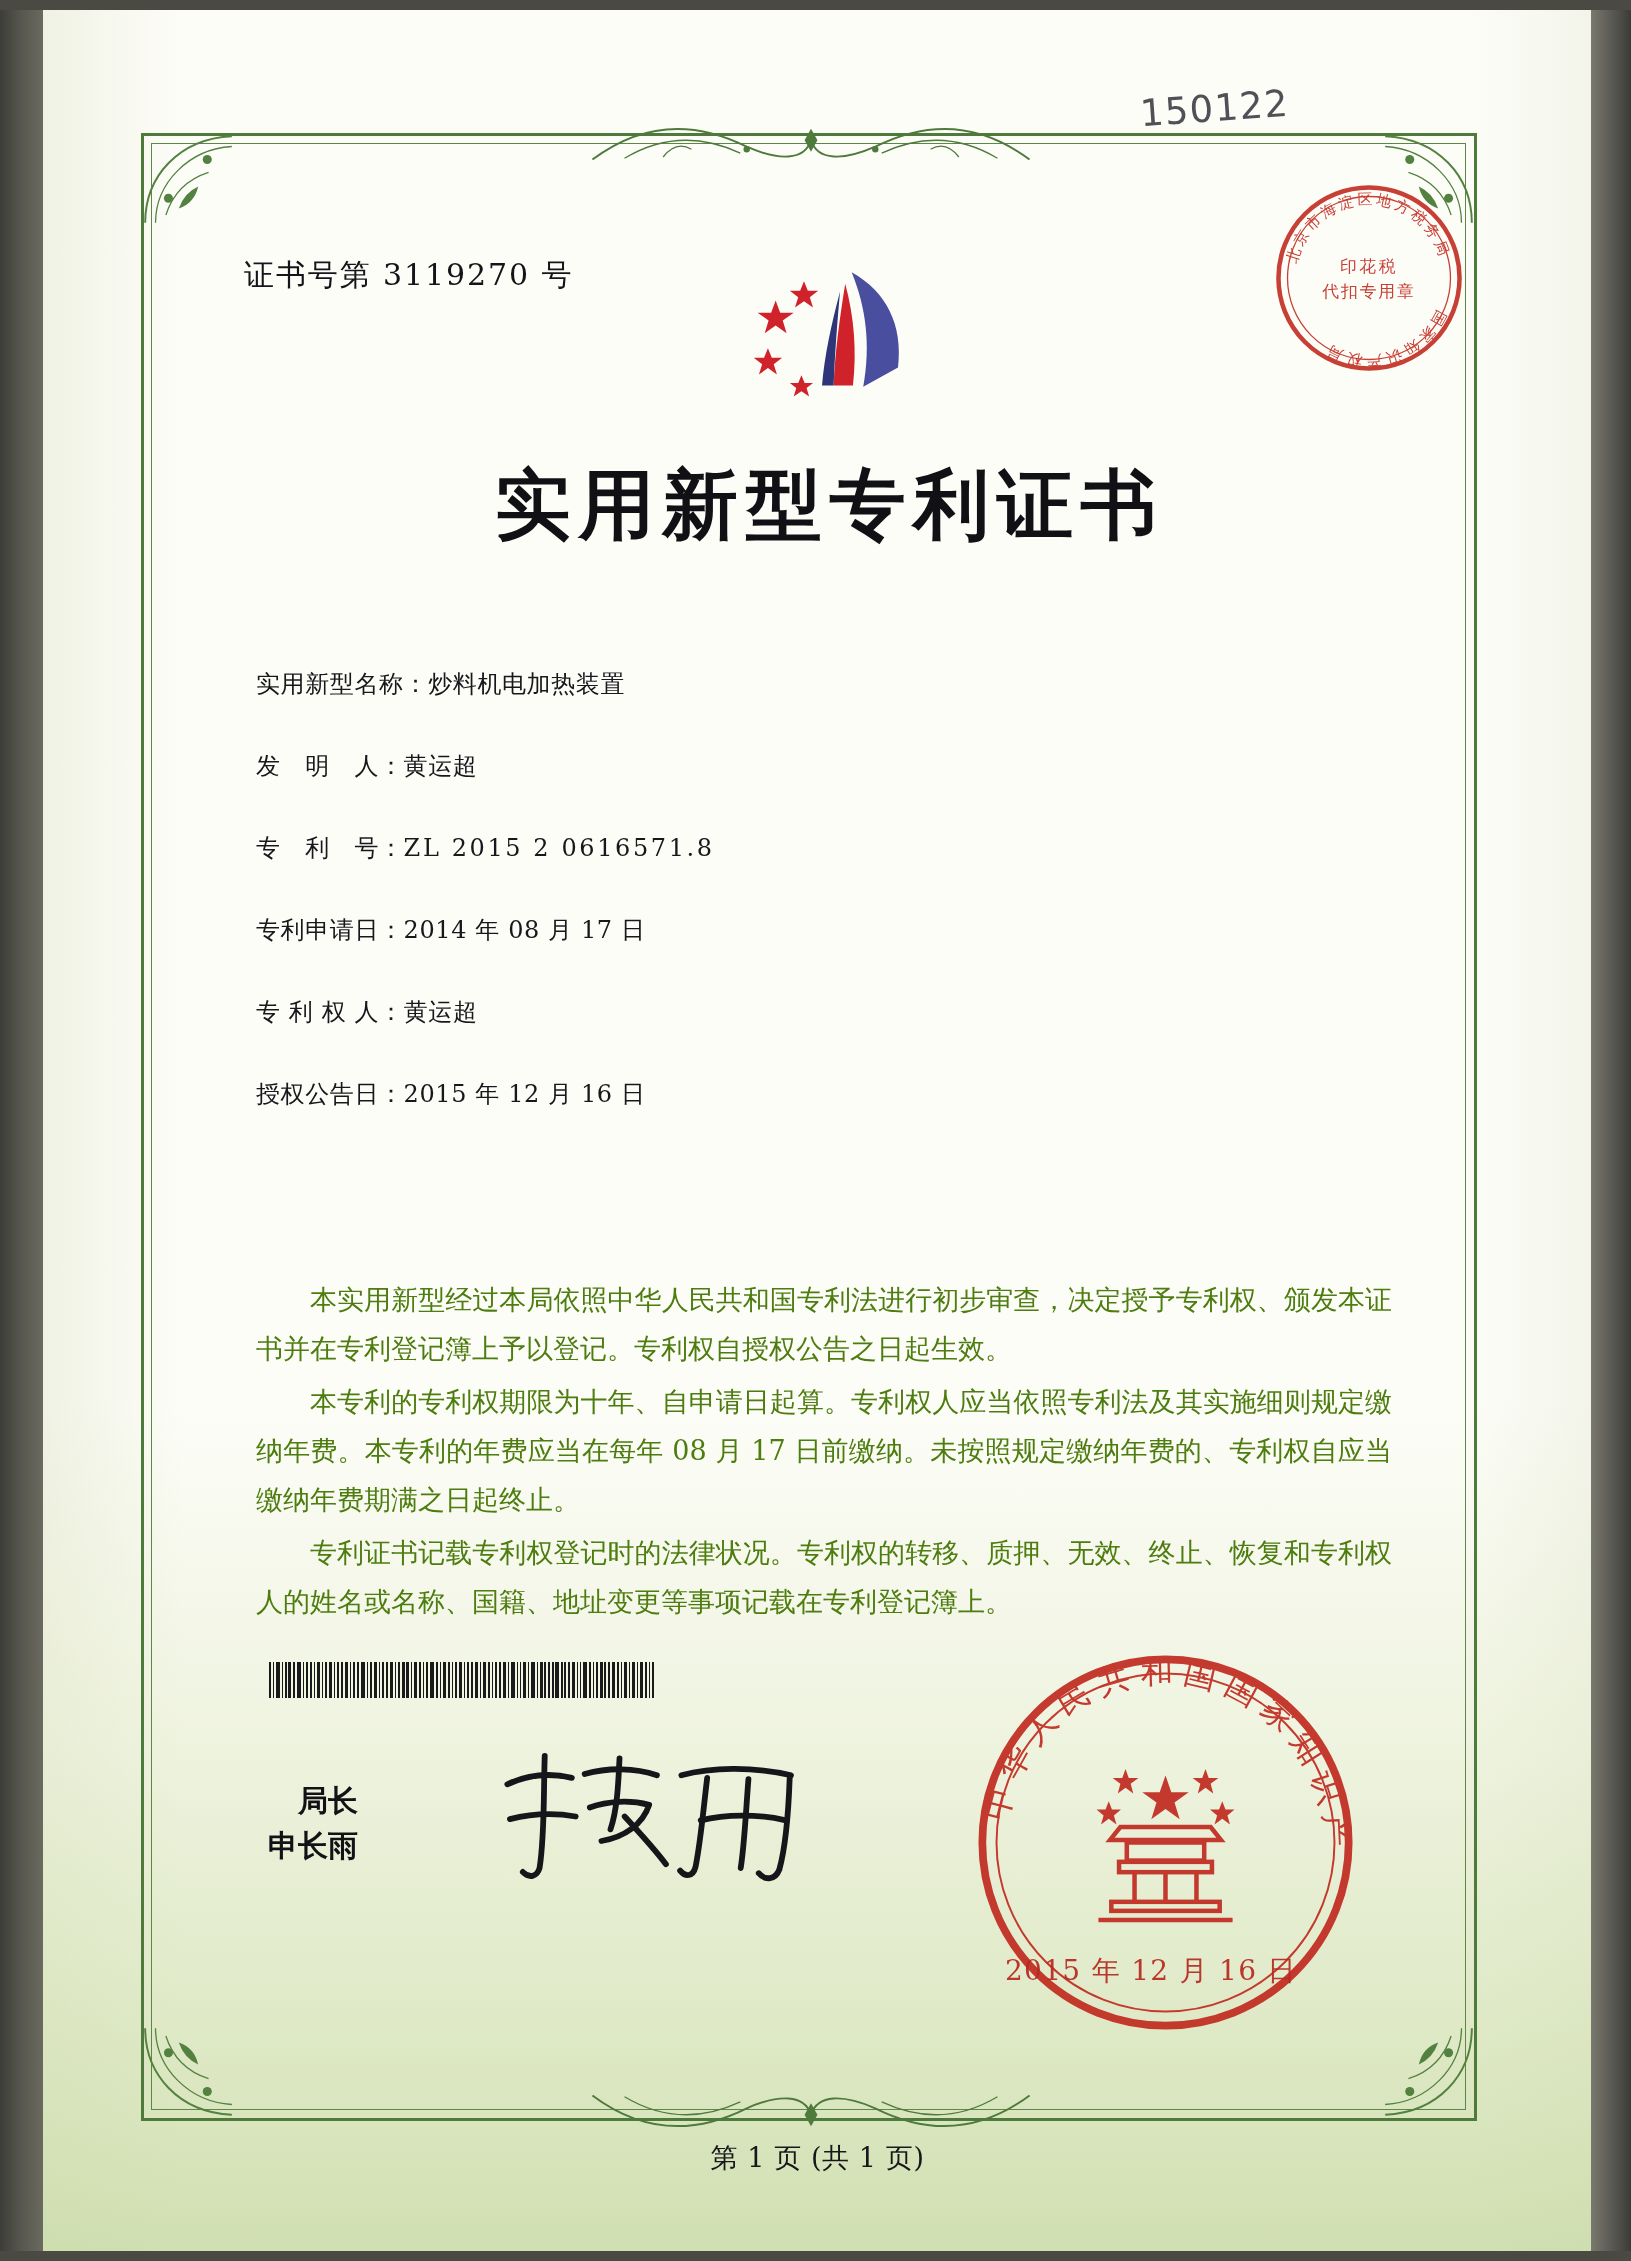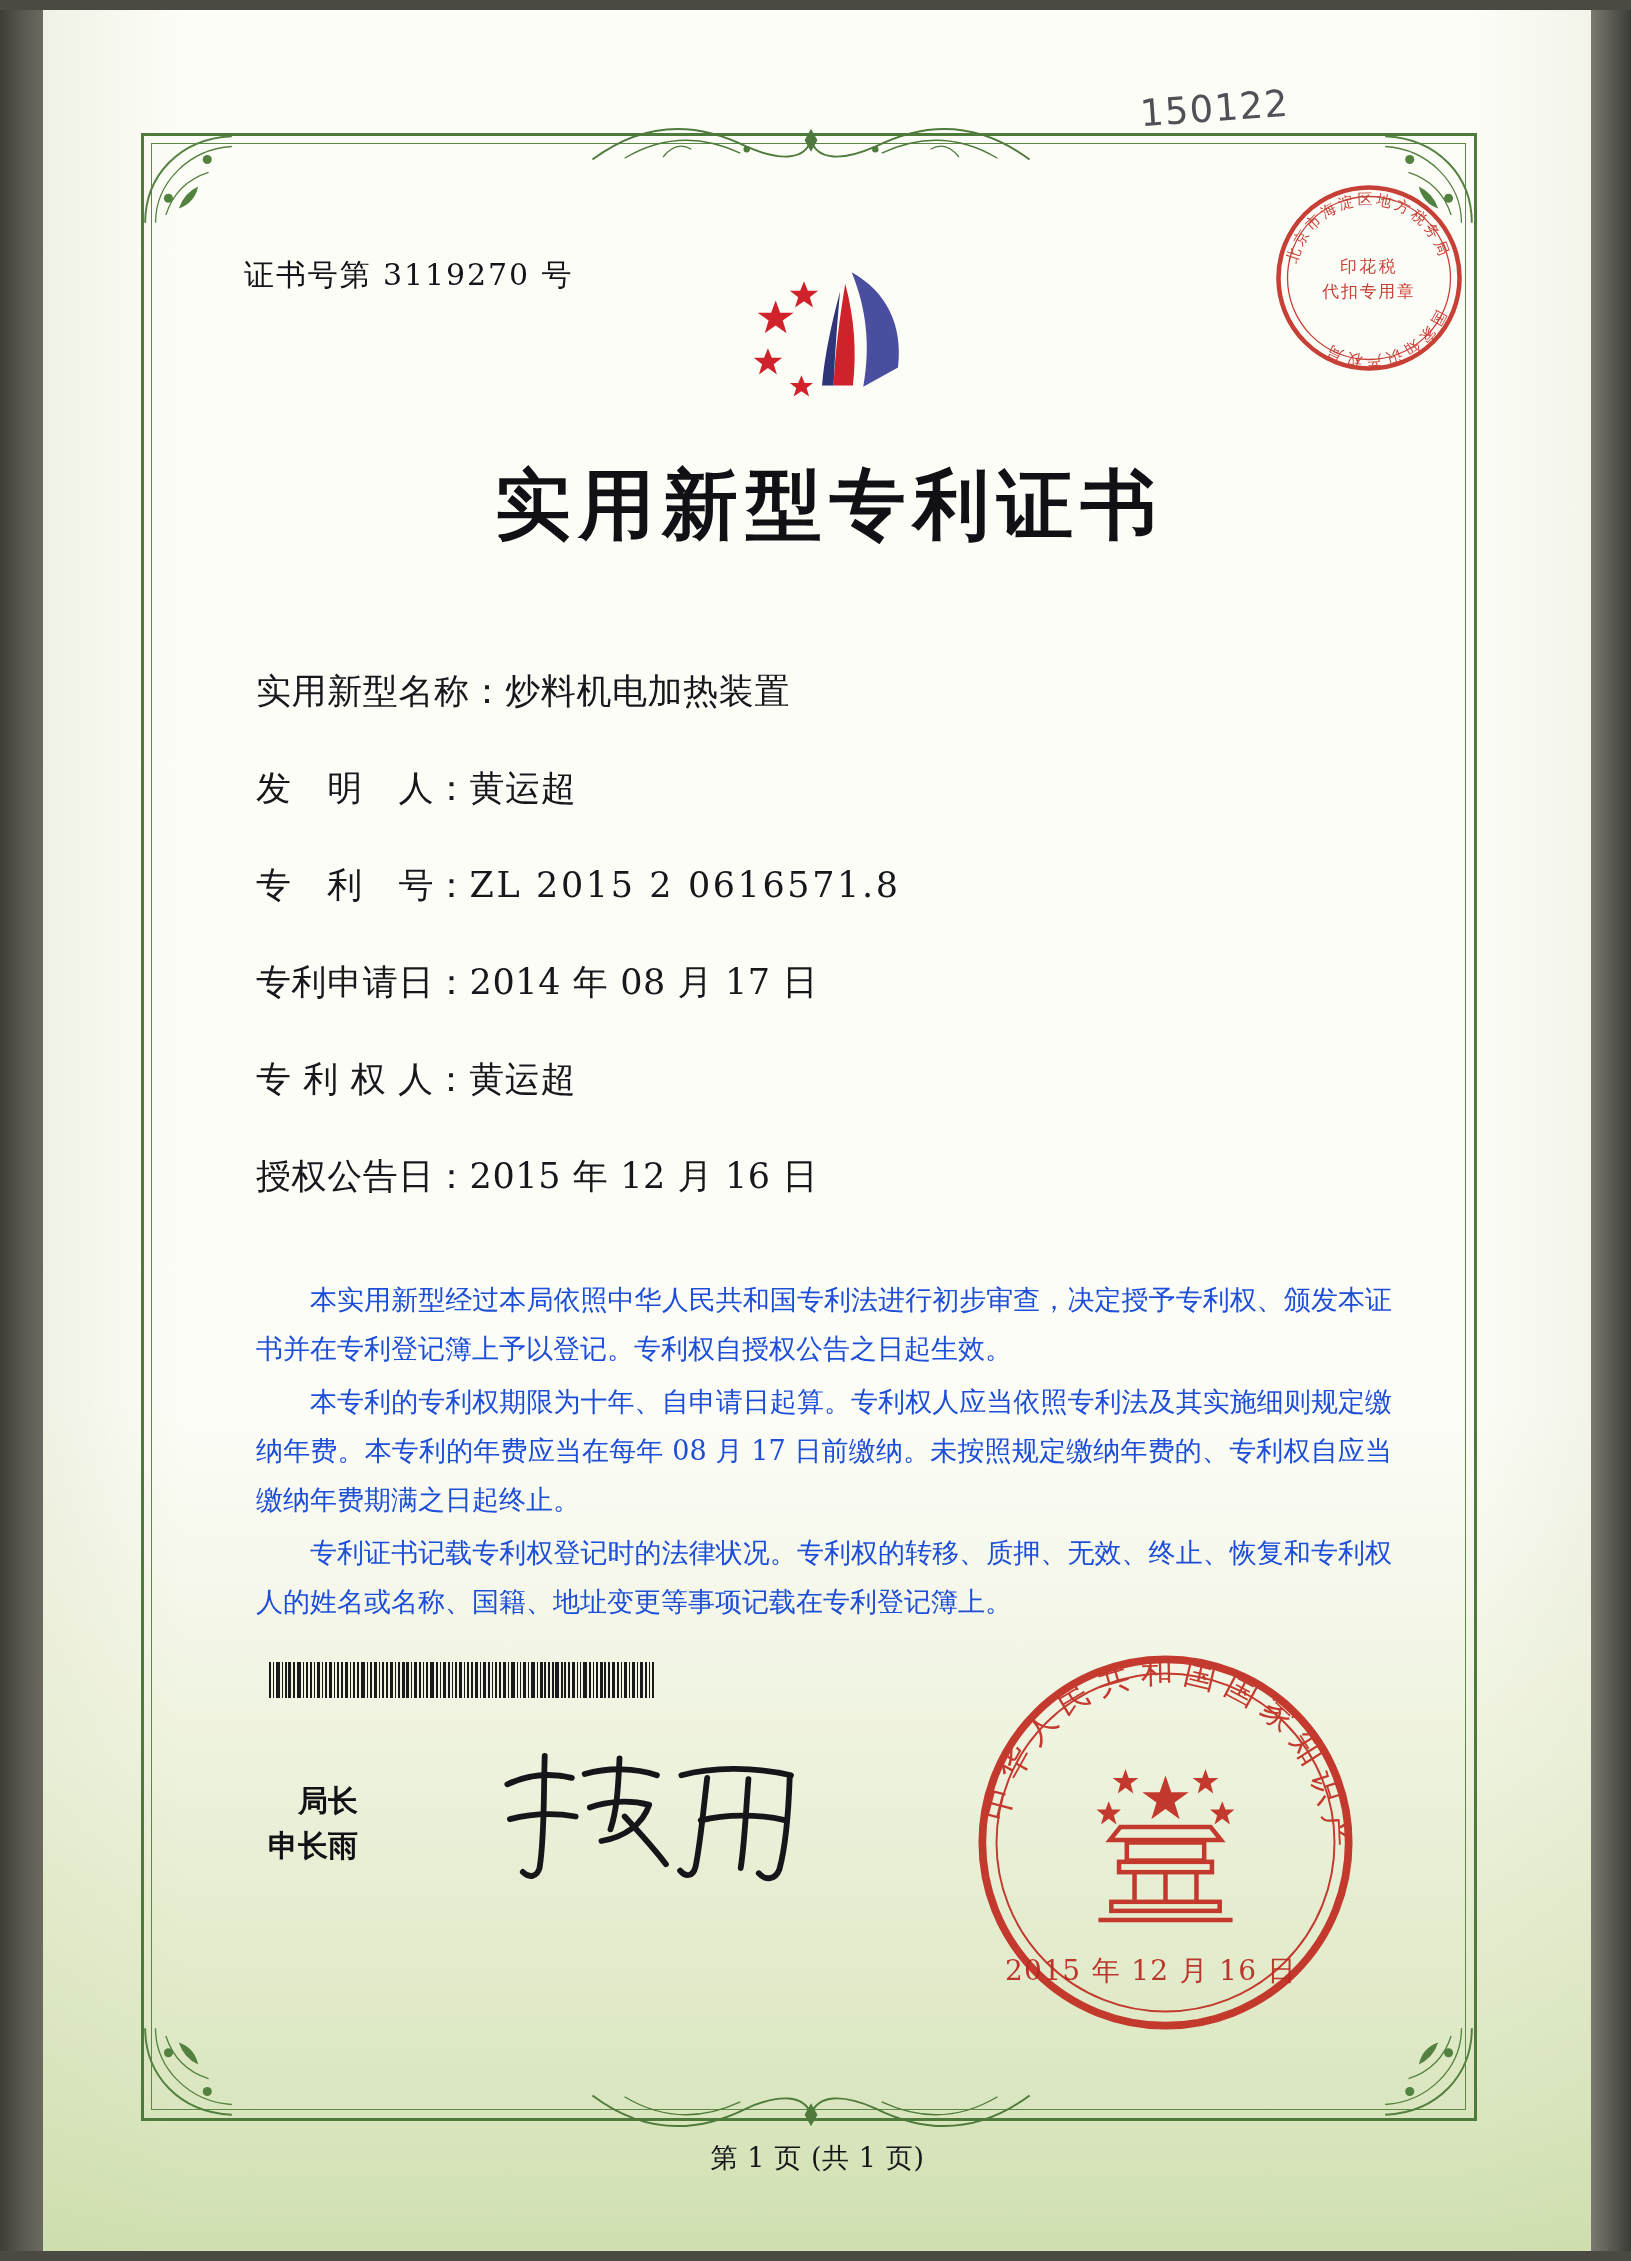--- a/index.html
+++ b/index.html
@@ -158,41 +158,41 @@
     color: #101015;
   }
 
   
   .fields {
     position: absolute;
     left: 213px; top: 658px;
     width: 1162px;
   }
   .field-row {
-    font-size: 35px;
+    font-size: 24px;
     color: #17171c;
     margin-bottom: 50px;
     white-space: nowrap;
     font-family: "DejaVu Serif", serif;
   }
   .field-row .lbl { letter-spacing: 0.6px; }
   .field-row .val { letter-spacing: 0.6px; }
   .field-row.mono .val {
     font-family: "DejaVu Serif", serif;
     letter-spacing: 2.6px;
   }
 
   
   .body-text {
     position: absolute;
     left: 213px; top: 1265px;
     width: 1136px;
     font-size: 27px;
     line-height: 49px;
-    color: #1d4ed8;
+    color: #4d7c0f;
     font-family: "DejaVu Serif", serif;
     text-align: justify;
   }
   .body-text p {
     margin: 0 0 3.9px 0;
     text-indent: 54px;
   }
 
   
   .barcode {

